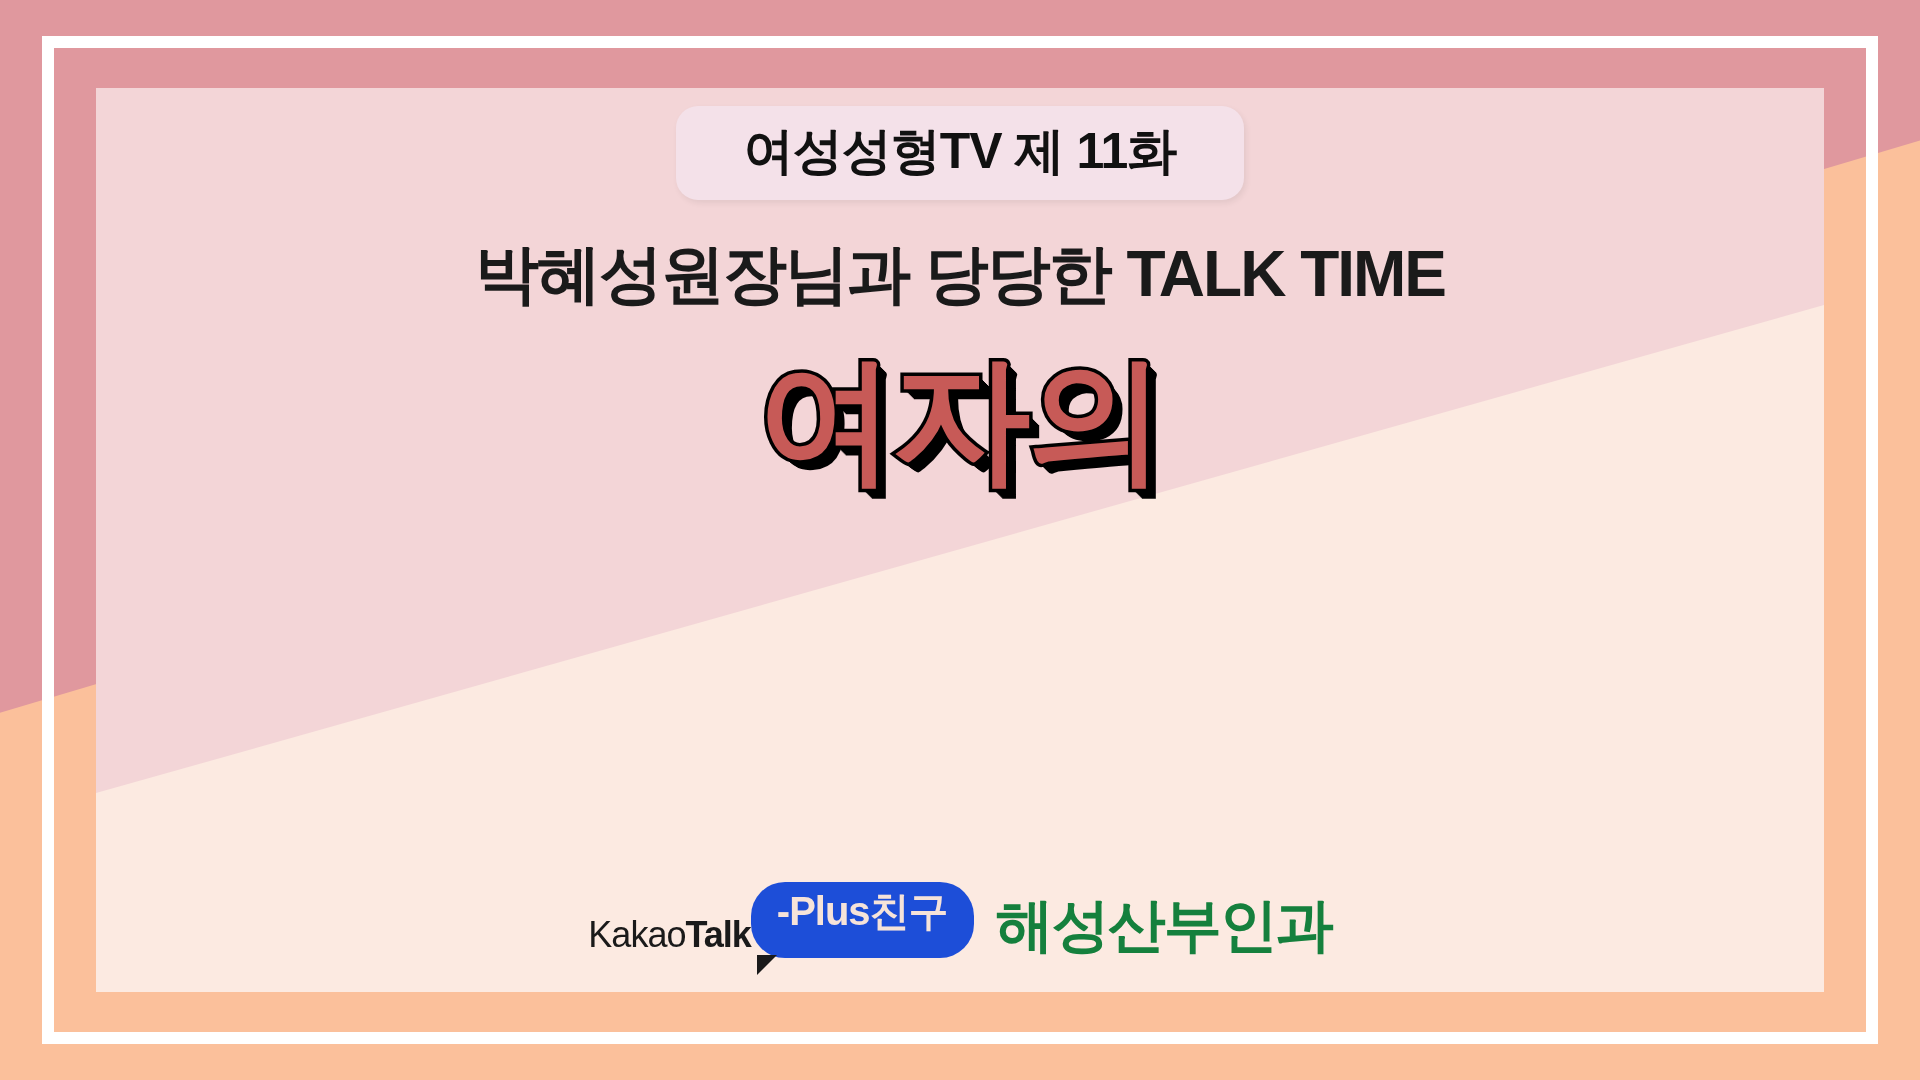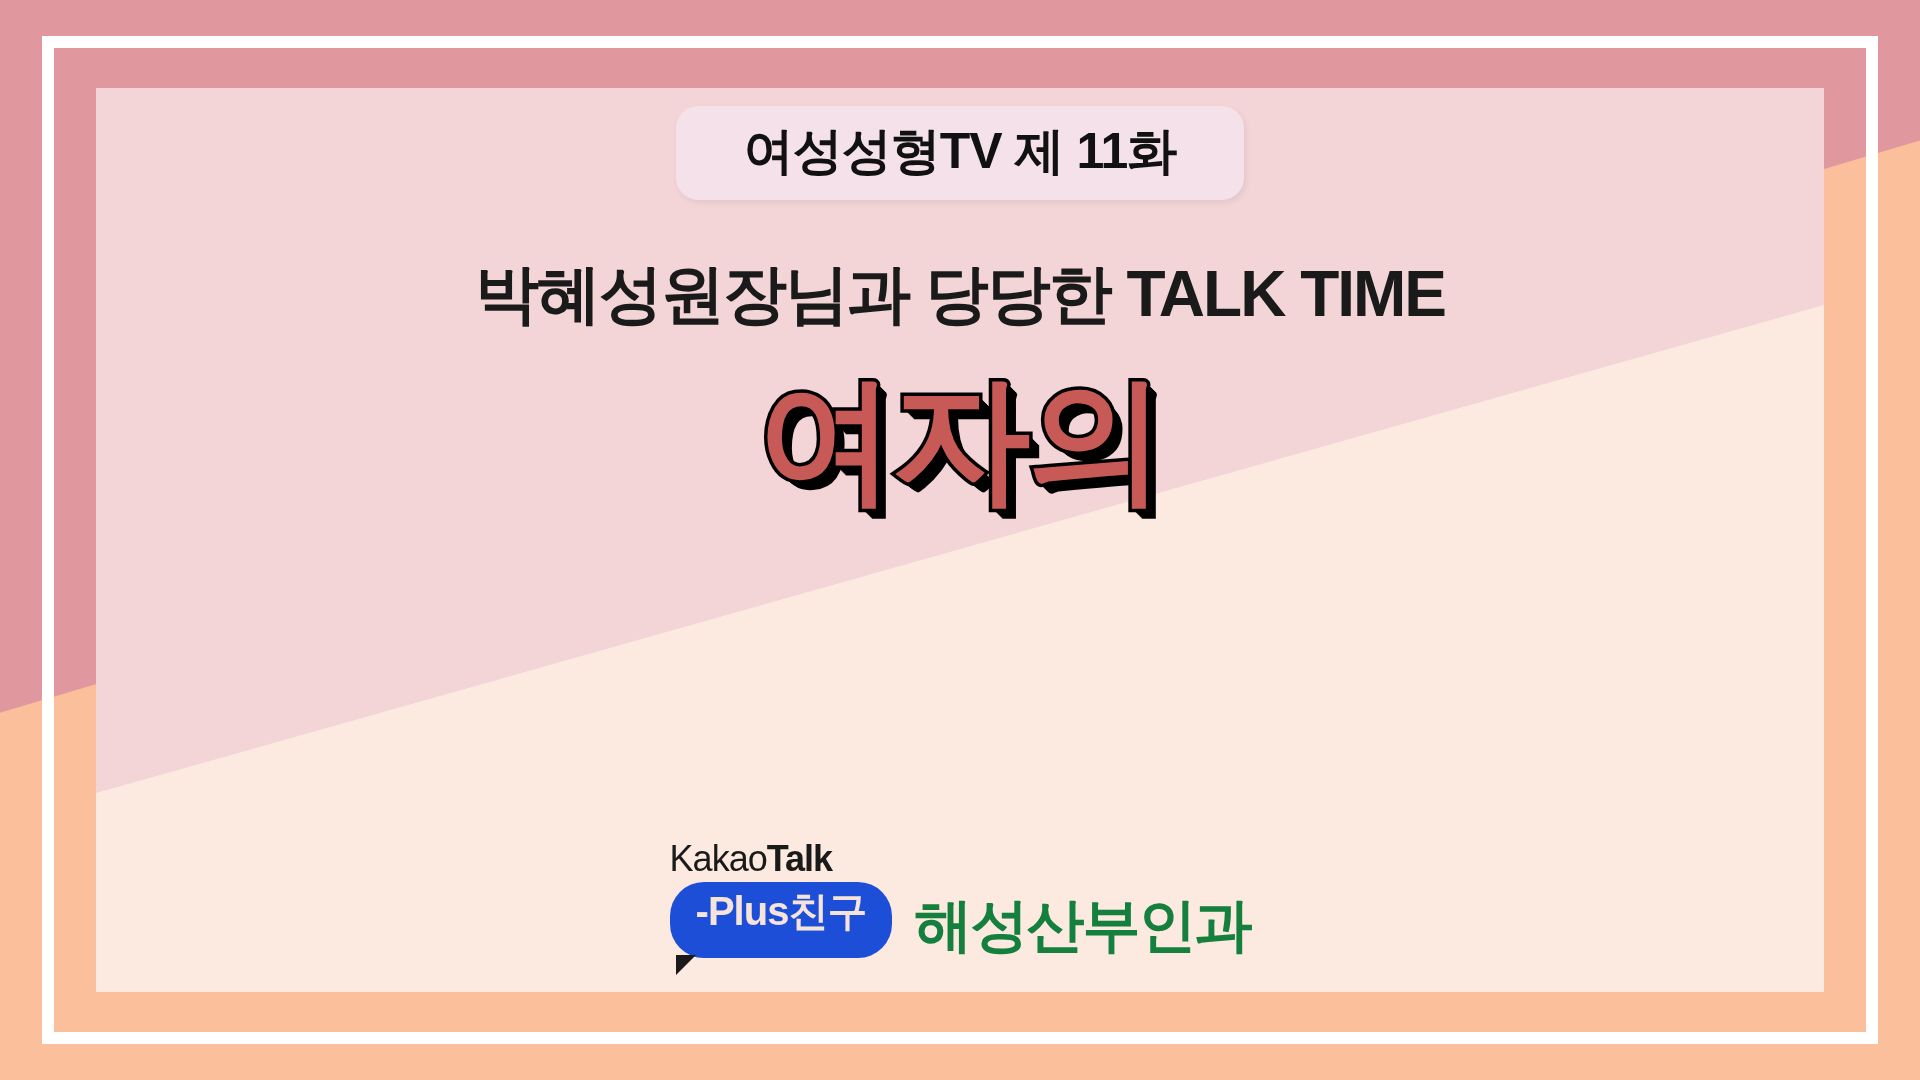--- a/index.html
+++ b/index.html
@@ -56,21 +56,21 @@
     padding:20px 68px 24px;
     box-shadow:2px 3px 6px rgba(0,0,0,.07);
   }
   .badge-text{
     font-size:50px;font-weight:bold;color:#111111;
     letter-spacing:-1px;line-height:1;white-space:nowrap;
   }
 
   
   .subtitle{
-    margin-top:62px;
+    margin-top:42px;
     font-size:64px;font-weight:bold;color:#1A1A1A;
     letter-spacing:-2px;line-height:1;white-space:nowrap;text-align:center;
   }
 
   
   .headline{
     line-height:1;white-space:nowrap;font-weight:bold;
     letter-spacing:-3px;
   }
   .row1{margin-top:44px;font-size:138px;}
@@ -95,21 +95,21 @@
   .c-red{color:#C75A57;}
   .c-pink{color:#E49AA0;}
   .c-white{color:#E8E8E8;}
   .c-tan{color:#E9BC9D;}
 
   
   .footer{
     position:absolute;left:0;right:0;bottom:34px;
     display:flex;align-items:flex-end;justify-content:center;gap:22px;
   }
-  .kakao-logo{display:flex;flex-direction:column;align-items:flex-start;}
+  .kakao-logo{display:flex;flex-direction:row;align-items:flex-end;}
   .kakao-word{
     font-size:36px;color:#1A1A1A;letter-spacing:-1px;line-height:1;
     margin-bottom:5px;
   }
   .kakao-word b{font-weight:bold;}
   .kakao-pill{
     position:relative;
     background:#1d4ed8;color:#F6E3D9;
     border-radius:34px;
     padding:9px 26px 27px;

